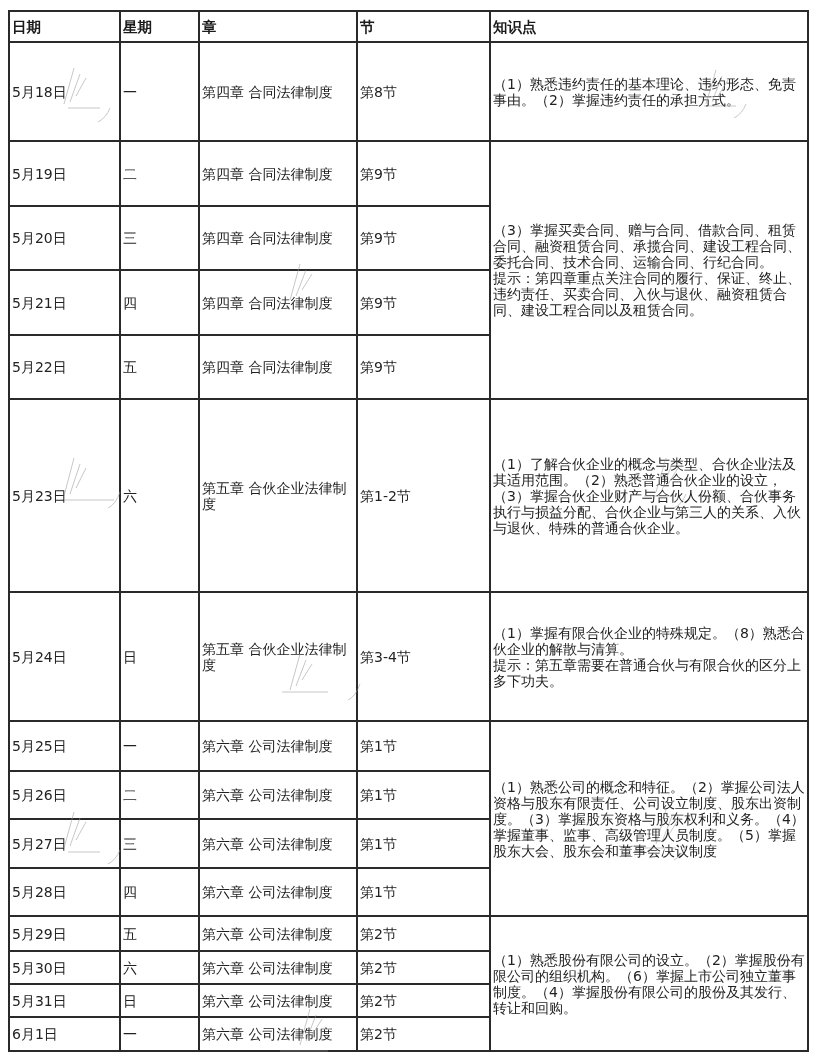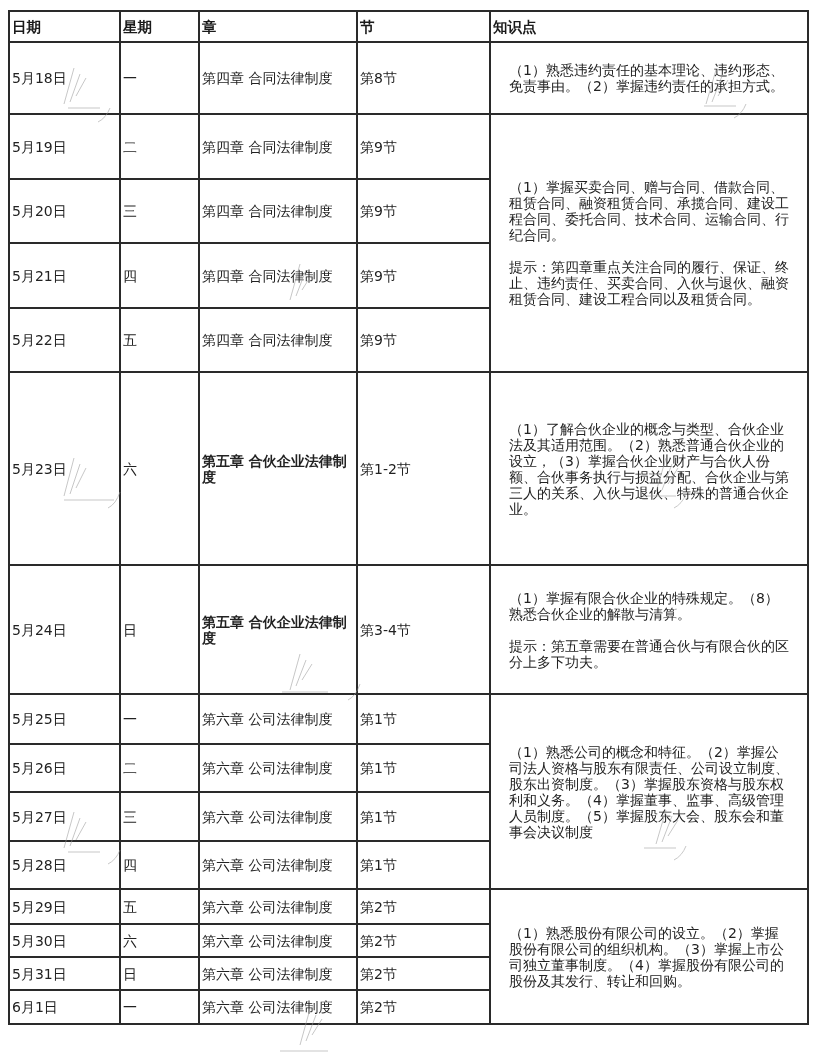--- a/index.html
+++ b/index.html
@@ -14,22 +14,22 @@
     border: 2px solid #2a2a2a;
     padding: 0 0 0 2px;
     font-size: 14px;
     line-height: 16px;
     vertical-align: middle;
     text-align: left;
     overflow: hidden;
   }
   table.schedule th { font-weight: bold; height: 29px; font-size: 14.5px; color: #1a1a1a; border-radius: 14px; }
   .kp { font-size: 14px; line-height: 32.3px; padding: 0 2px 0 2px; color: #222; }
-  .kp p { margin: 16px; }
-  .chap { line-height: 32px; font-weight: bold; }
+  .kp p { margin: 0; }
+  .chap { line-height: 32px; }
   .col-date { width: 111px; }
   .col-week { width: 79px; }
   .col-chap { width: 158px; }
   .col-sec { width: 133px; }
   .col-kp { width: 318px; }
   .watermark { position: absolute; pointer-events: none; opacity: 0.55; }
 </style>
 </head>
 <body>
 
@@ -45,37 +45,37 @@
     <tr>
       <th>日期</th>
       <th>星期</th>
       <th>章</th>
       <th>节</th>
       <th>知识点</th>
     </tr>
   </thead>
   <tbody>
 
-    <tr style="height:72px">
+    <tr style="height:99px">
       <td>5月18日</td>
       <td>一</td>
       <td>第四章 合同法律制度</td>
       <td>第8节</td>
       <td class="kp">
         <p style="text-indent:0">（1）熟悉违约责任的基本理论、违约形态、免责事由。（2）掌握违约责任的承担方式。</p>
       </td>
     </tr>
 
     <tr style="height:65px">
       <td>5月19日</td>
       <td>二</td>
       <td>第四章 合同法律制度</td>
       <td>第9节</td>
       <td class="kp" rowspan="4">
-        <p>（1）掌握买卖合同、赠与合同、借款合同、租赁合同、融资租赁合同、承揽合同、建设工程合同、委托合同、技术合同、运输合同、行纪合同。</p>
+        <p>（3）掌握买卖合同、赠与合同、借款合同、租赁合同、融资租赁合同、承揽合同、建设工程合同、委托合同、技术合同、运输合同、行纪合同。</p>
         <p>提示：第四章重点关注合同的履行、保证、终止、违约责任、买卖合同、入伙与退伙、融资租赁合同、建设工程合同以及租赁合同。</p>
       </td>
     </tr>
     <tr style="height:64px">
       <td>5月20日</td>
       <td>三</td>
       <td>第四章 合同法律制度</td>
       <td>第9节</td>
     </tr>
     <tr style="height:65px">
@@ -139,21 +139,21 @@
       <td>第六章 公司法律制度</td>
       <td>第1节</td>
     </tr>
 
     <tr style="height:35px">
       <td>5月29日</td>
       <td>五</td>
       <td>第六章 公司法律制度</td>
       <td>第2节</td>
       <td class="kp" rowspan="4">
-        <p>（1）熟悉股份有限公司的设立。（2）掌握股份有限公司的组织机构。（3）掌握上市公司独立董事制度。（4）掌握股份有限公司的股份及其发行、转让和回购。</p>
+        <p>（1）熟悉股份有限公司的设立。（2）掌握股份有限公司的组织机构。（6）掌握上市公司独立董事制度。（4）掌握股份有限公司的股份及其发行、转让和回购。</p>
       </td>
     </tr>
     <tr style="height:33px">
       <td>5月30日</td>
       <td>六</td>
       <td>第六章 公司法律制度</td>
       <td>第2节</td>
     </tr>
     <tr style="height:33px">
       <td>5月31日</td>

